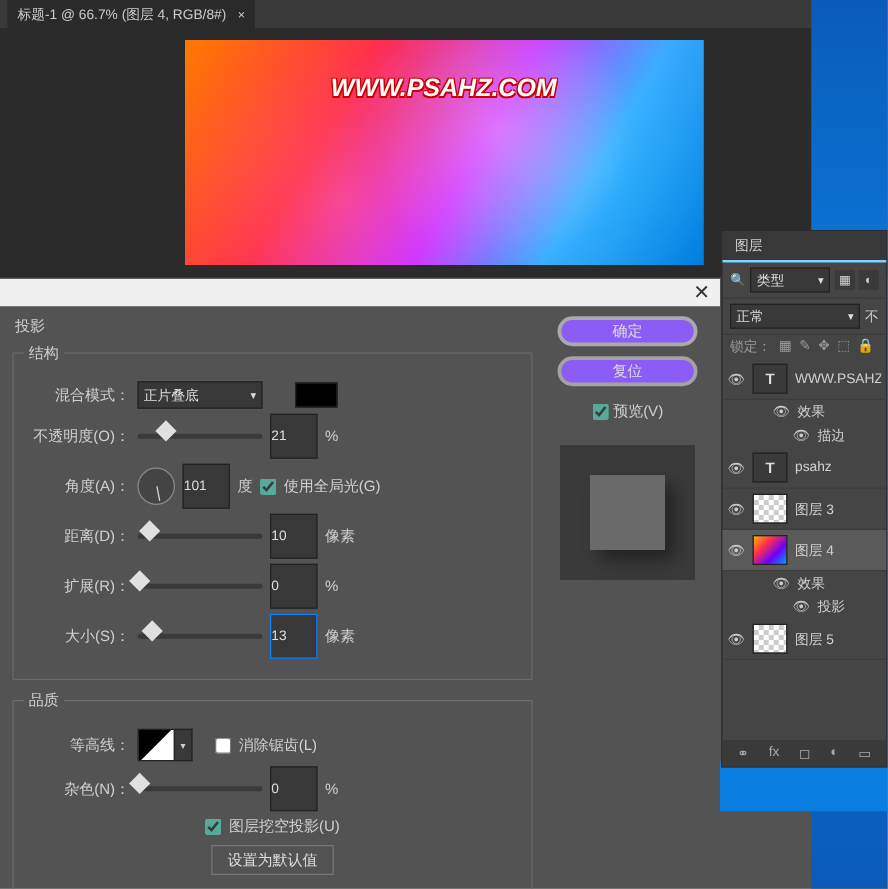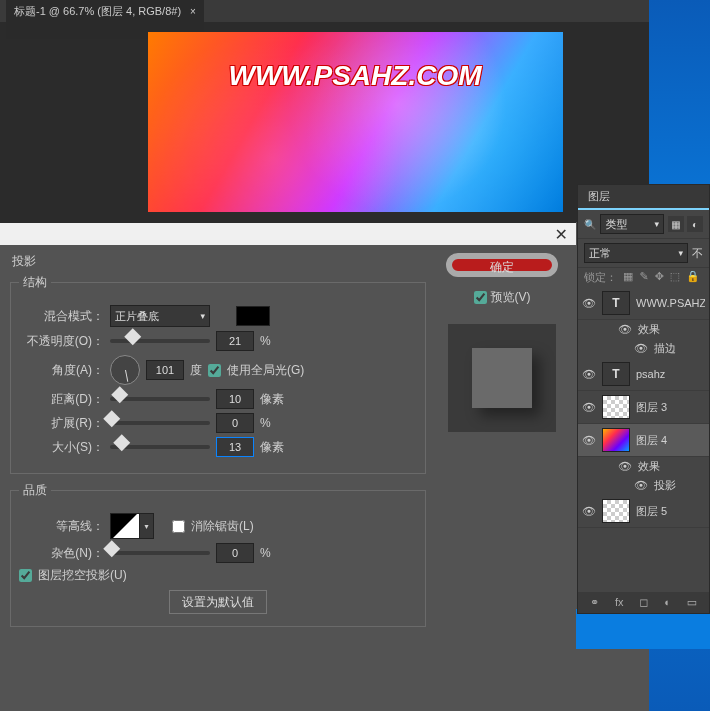--- a/index.html
+++ b/index.html
@@ -5,52 +5,52 @@
 * { margin: 0; padding: 0; box-sizing: border-box; font-family: "Microsoft YaHei", Arial, sans-serif; }
 body { background: #535353; width: 710px; height: 711px; overflow: hidden; position: relative; color: #d0d0d0; font-size: 12px; }
 
 .tab-bar { height: 22px; background: #3a3a3a; display: flex; align-items: center; padding: 0 6px; font-size: 11px; color: #ccc; }
 .tab-bar .doc-tab { padding: 20px 8px; background: #2a2a2a; }
 .tab-bar .x { margin-left: 6px; font-size: 10px; }
 
 .canvas-area { background: #2b2b2b; height: 200px; display: flex; justify-content: center; align-items: flex-start; padding-top: 10px; }
 .canvas-img { width: 415px; height: 180px; position: relative; background: linear-gradient(120deg,#ff7b00 0%,#ff2e4c 30%,#c02eff 55%,#3aa6ff 75%,#0072d6 100%); }
 .canvas-img .cloud { position: absolute; inset: 0; background: radial-gradient(circle at 30% 70%, rgba(255,50,50,.6), transparent 40%), radial-gradient(circle at 60% 40%, rgba(255,140,0,.5), transparent 40%), radial-gradient(circle at 80% 60%, rgba(0,80,200,.6), transparent 50%); mix-blend-mode: screen; }
-.watermark { position: absolute; top: 28px; left: 0; right: 0; text-align: center; color: #fff; font-weight: bold; font-size: 28px; font-style: italic; font-family: Arial, sans-serif; text-shadow: 1px 1px 0 #c00, -1px -1px 0 #c00, 1px -1px 0 #c00, -1px 1px 0 #c00; }
+.watermark { position: absolute; top: 28px; left: 0; right: 0; text-align: center; color: #fff; font-weight: bold; font-size: 20px; font-style: italic; font-family: Arial, sans-serif; text-shadow: 1px 1px 0 #c00, -1px -1px 0 #c00, 1px -1px 0 #c00, -1px 1px 0 #c00; }
 
 .desktop-strip { position: absolute; top: 0; right: 0; width: 61px; height: 711px; background: linear-gradient(180deg,#0a5bb8,#0a7de0 40%,#0a5bb8); }
 
 .dialog { position: absolute; top: 222px; left: 0; width: 576px; height: 420px; background: #535353; border-top: 1px solid #2b2b2b; }
 .dialog-titlebar { height: 22px; display: flex; justify-content: flex-end; align-items: center; padding: 0 8px; background: #f0f0f0; }
 .dialog-titlebar .close { color: #333; font-size: 16px; cursor: pointer; }
 
 .dialog-body { display: flex; padding: 8px 10px; gap: 12px; }
 .left-col { flex: 1; }
 .right-col { width: 128px; display: flex; flex-direction: column; gap: 8px; align-items: center; }
 
 fieldset { border: 1px solid #6a6a6a; padding: 10px 8px 12px; margin-bottom: 8px; }
 legend { padding: 0 4px; font-size: 12px; }
 .section-title { font-size: 12px; margin-bottom: 4px; padding-left: 2px; }
 
 .row { display: flex; align-items: center; margin: 4px 0; gap: 6px; font-size: 12px; }
 .row label.lbl { width: 85px; text-align: right; }
 .slider { flex: 0 0 100px; height: 4px; background: #3a3a3a; position: relative; border-radius: 2px; }
 .slider .thumb { position: absolute; top: -4px; width: 12px; height: 12px; background: #e0e0e0; transform: rotate(45deg) translateX(-50%); }
-.num-input { width: 38px; height: 20px; background: #383838; border: 1px solid #222; color: #ddd; text-align: center; font-size: 11px; }
+.num-input { width: 38px; height: 36px; background: #383838; border: 1px solid #222; color: #ddd; font-size: 11px; }
 .num-input.hl { border: 1px solid #0a84ff; }
 .unit { width: 30px; }
 select, .select { height: 22px; background: #383838; border: 1px solid #222; color: #ddd; padding: 0 4px; font-size: 11px; }
 .select { width: 100px; display: inline-flex; align-items: center; justify-content: space-between; }
 .select .caret { font-size: 9px; }
 .color-swatch { width: 34px; height: 20px; background: #000; border: 1px solid #222; }
 .angle-dial { width: 30px; height: 30px; border: 1px solid #888; border-radius: 50%; position: relative; background: #444; }
 .angle-dial::after { content: ""; position: absolute; left: 50%; top: 50%; width: 1px; height: 12px; background: #ddd; transform-origin: top; transform: rotate(-11deg); }
 input[type=checkbox] { accent-color: #5a9; }
 
-.btn { width: 112px; height: 24px; background: #b91c1c; border: 6px solid #a3a3a3; border-radius: 12px; color: #ddd; font-size: 12px; cursor: pointer; }
+.btn { width: 112px; height: 24px; background: #8b5cf6; border: 3px solid #a3a3a3; border-radius: 12px; color: #ddd; font-size: 12px; cursor: pointer; }
 .btn.primary { border-color: #aaa; }
 .preview-box { width: 108px; height: 108px; background: #3a3a3a; display: flex; align-items: center; justify-content: center; margin-top: 6px; }
 .preview-inner { width: 60px; height: 60px; background: #6a6a6a; box-shadow: 8px 8px 13px rgba(0,0,0,.4); }
 
 .contour { width: 30px; height: 26px; background: linear-gradient(135deg,#000 49%,#fff 51%); border: 1px solid #222; }
 .contour-wrap { display: flex; align-items: center; }
 .contour-caret { width: 14px; height: 26px; background: #383838; border: 1px solid #222; border-left: none; display: flex; align-items: center; justify-content: center; font-size: 8px; }
 
 .small-btn { height: 24px; padding: 0 12px; background: #535353; border: 1px solid #777; color: #ddd; font-size: 12px; cursor: pointer; text-align: right; }
 .btn-row { display: flex; gap: 8px; justify-content: center; margin-top: 6px; }
@@ -174,32 +174,33 @@
           <span>消除锯齿(L)</span>
         </div>
         <div class="row">
           <label class="lbl">杂色(N)：</label>
           <div class="slider">
               <div class="thumb" style="left:0%"></div>
             </div>
           <input class="num-input" value="0" style="">
           <span class="unit">%</span>
         </div>
-        <div class="row" style="">
+        <div class="row" style="justify-content:center">
           <input type="checkbox" checked="" style="">
           <span>图层挖空投影(U)</span>
         </div>
         <div class="btn-row">
           <button class="small-btn">设置为默认值</button>
         </div>
       </fieldset>
     </div>
 
     <div class="right-col">
       <button class="btn primary">确定</button>
+      <button class="btn">复位</button>
       <div class="row" style="gap:4px">
         <input type="checkbox" checked="" style="">
         <span>预览(V)</span>
       </div>
       <div class="preview-box">
         <div class="preview-inner"></div>
       </div>
     </div>
   </div>
 </div>

